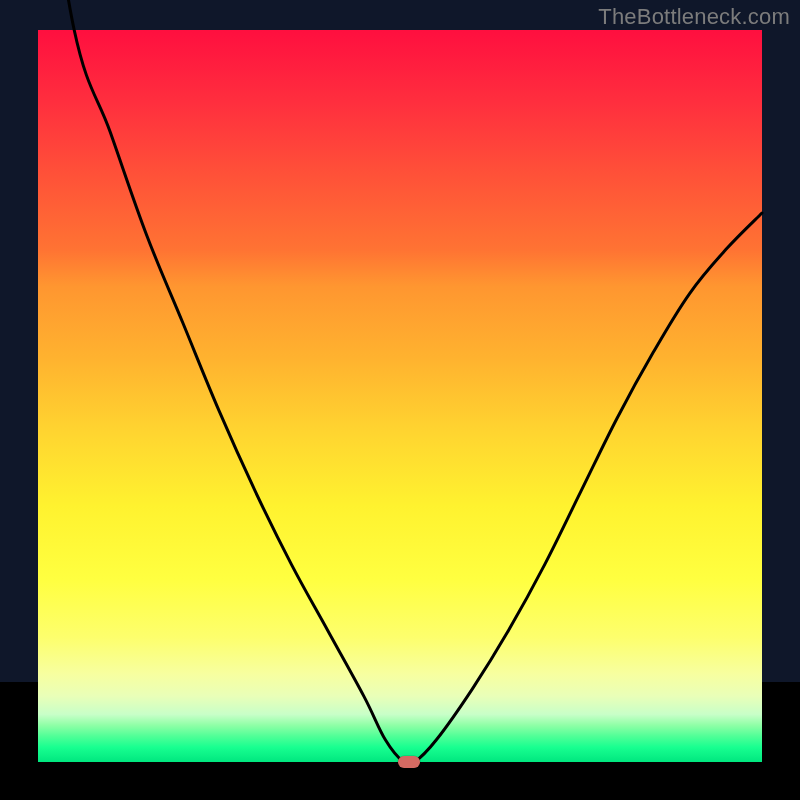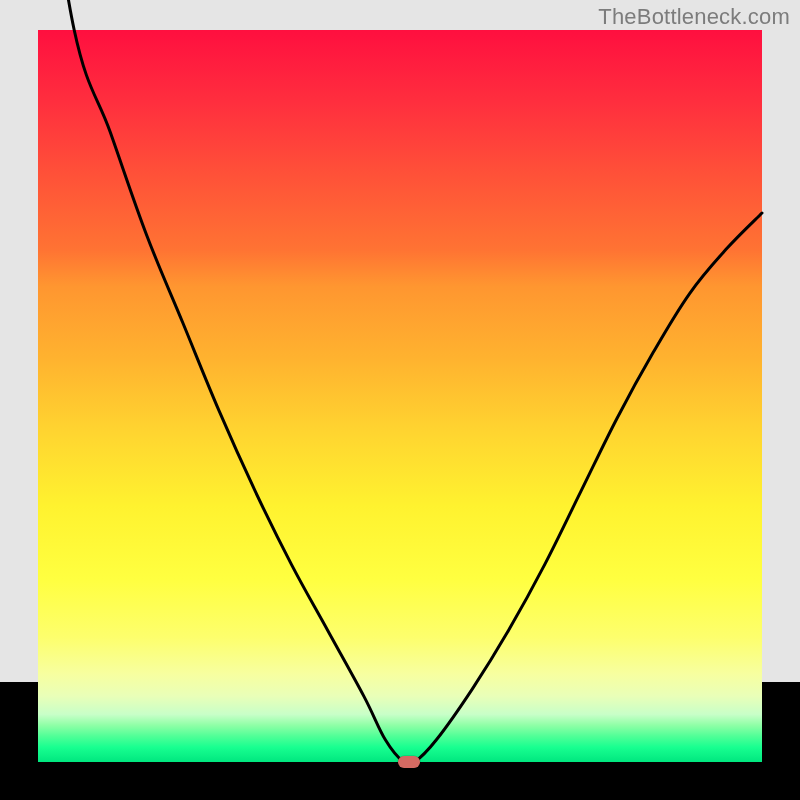--- a/index.html
+++ b/index.html
@@ -8,21 +8,21 @@
     width: 800px;
     height: 800px;
     background: #000;
     overflow: hidden;
     font-family: Arial, Helvetica, sans-serif;
   }
   .frame {
     position: relative;
     width: 800px;
     height: 682px;
-    background: #e5e5e5;
+    background: #0f172a;
   }
   .watermark {
     position: absolute;
     top: 4px;
     right: 10px;
     color: #7c7c7c;
     font-size: 22px;
     font-weight: 500;
     letter-spacing: 0.2px;
     z-index: 10;

